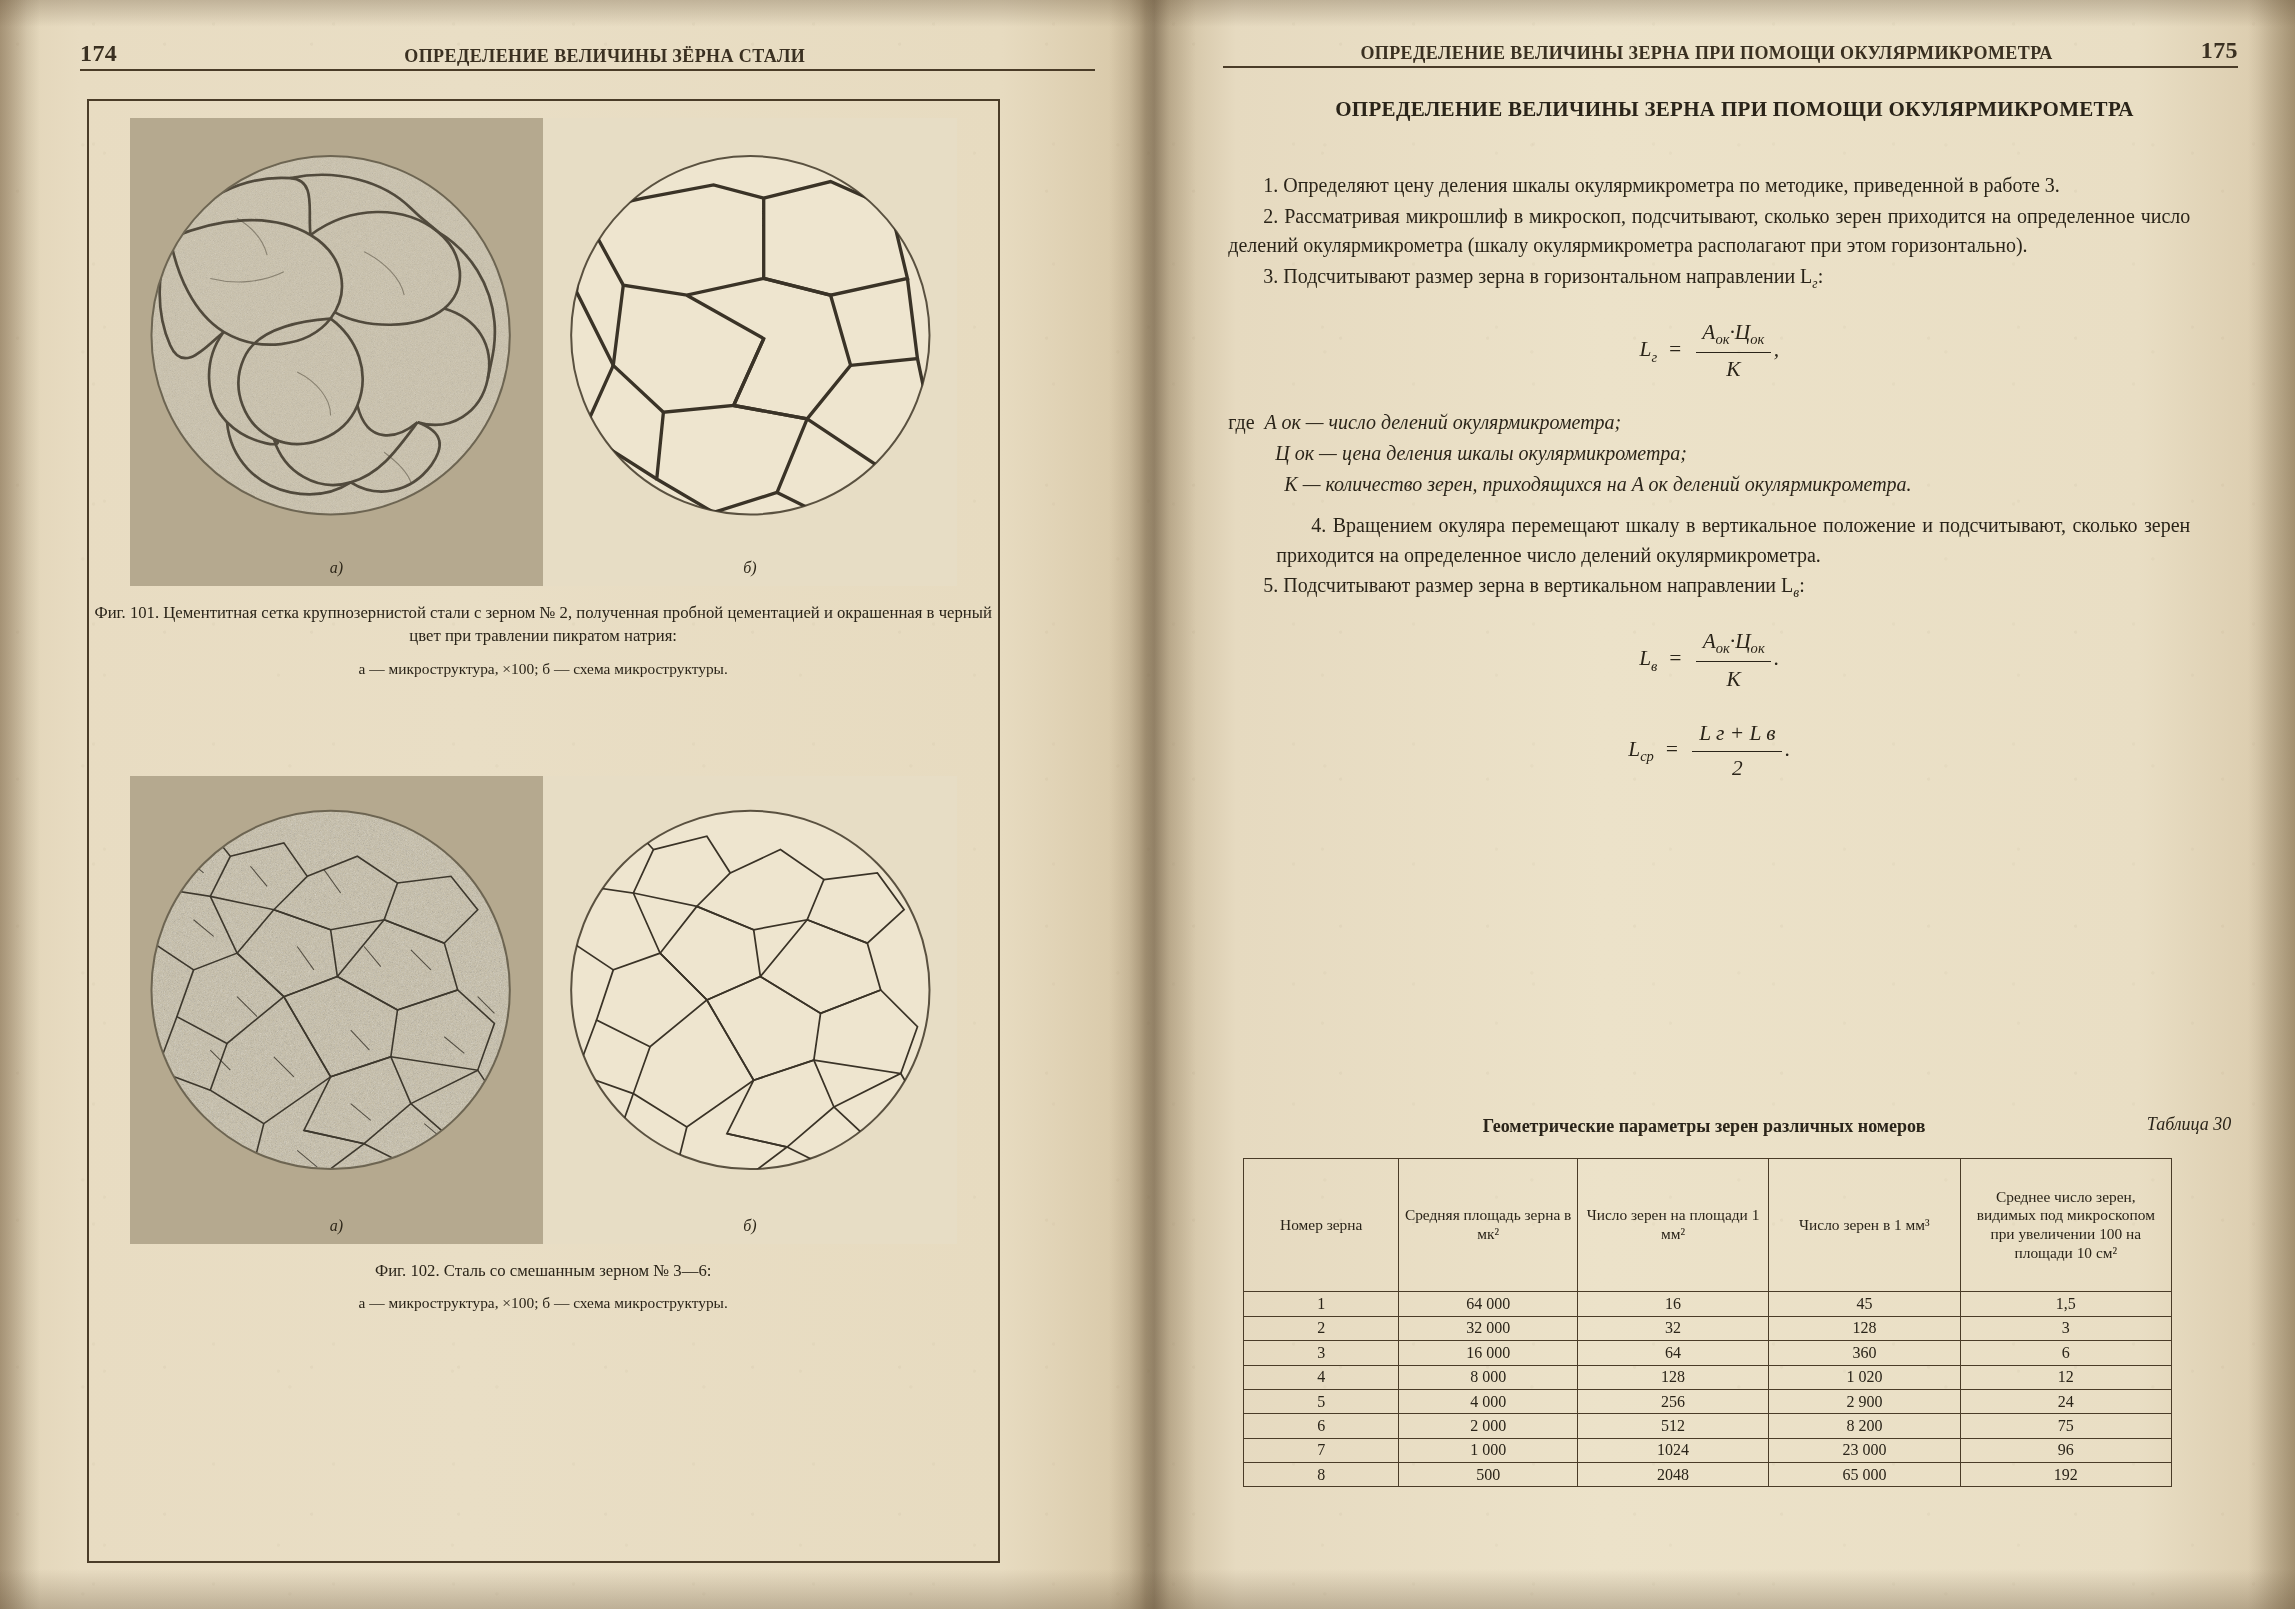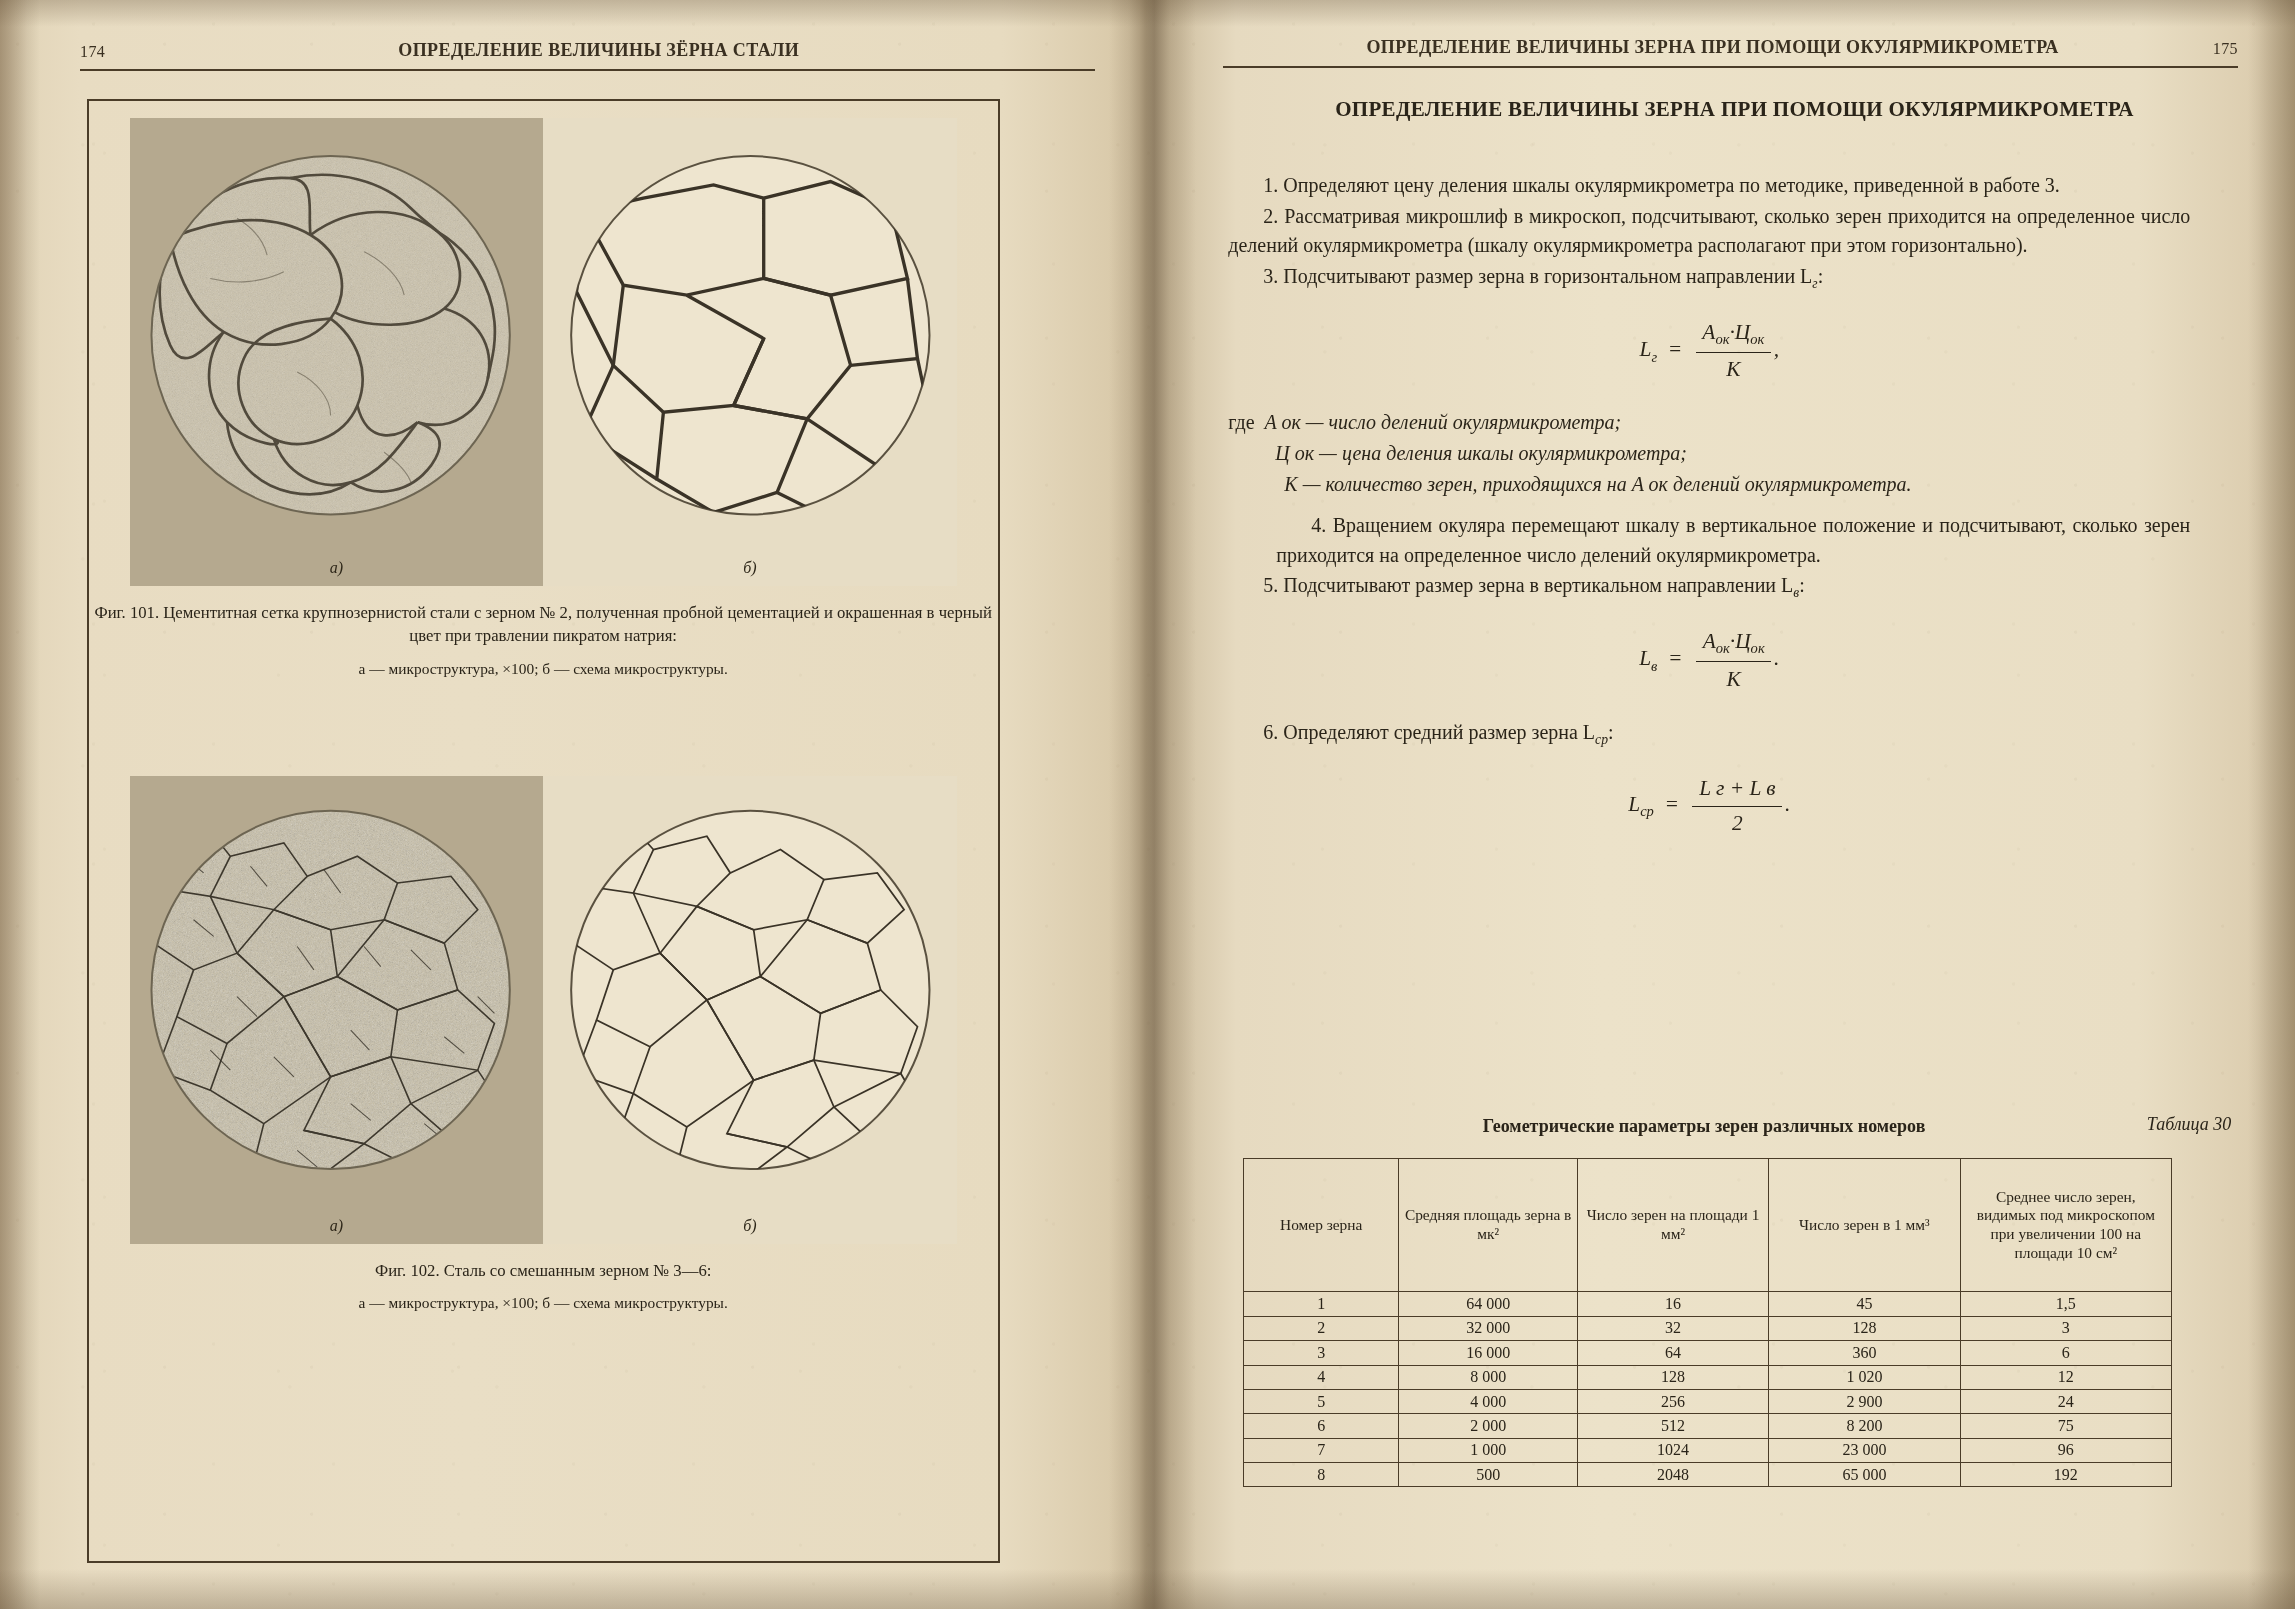--- a/index.html
+++ b/index.html
@@ -59,21 +59,21 @@
 
   .run-head{
     position:absolute;top:0;left:0;width:100%;
     display:flex;align-items:flex-end;gap:17.4px;
     font-size:18px;font-weight:bold;letter-spacing:0.4px;
     color:#3a3021;
   }
   .run-head .rule{
     position:absolute;left:0;right:0;top:29px;height:2px;background:#4a3c28;
   }
-  .folio{font-size:16px;font-weight:normal;}
+  .folio{font-size:24px;font-weight:bold;}
 
   .head-left-title{flex:1;text-align:center;margin-left:-20px;}
   .head-right-title{flex:1;text-align:center;margin-right:-6.7px;}
 
   
   .fig-frame{
     position:absolute;left:6.7px;top:59px;width:909px;height:1460px;
     border:2px solid #4a3c28;
   }
   .fig-block{position:absolute;left:0;width:100%;}
@@ -374,23 +374,20 @@
 
       <div class="formula">
         <span>L</span><span class="sub">в</span>
         <span>&nbsp;=&nbsp;</span>
         <span class="frac">
           <span class="num"><span>A</span><span class="sub">ок</span>·<span>Ц</span><span class="sub">ок</span></span>
           <span class="den">K</span>
         </span><span>.</span>
       </div>
 
-      <p>
-        <span>6. Определяют средний размер зерна L</span><span class="ital sub">ср</span><span>:</span>
-      </p>
 
       <div class="formula">
         <span>L</span><span class="sub">ср</span>
         <span>&nbsp;=&nbsp;</span>
         <span class="frac">
           <span class="num">L г + L в</span>
           <span class="den">2</span>
         </span><span>.</span>
       </div>
     </div>

